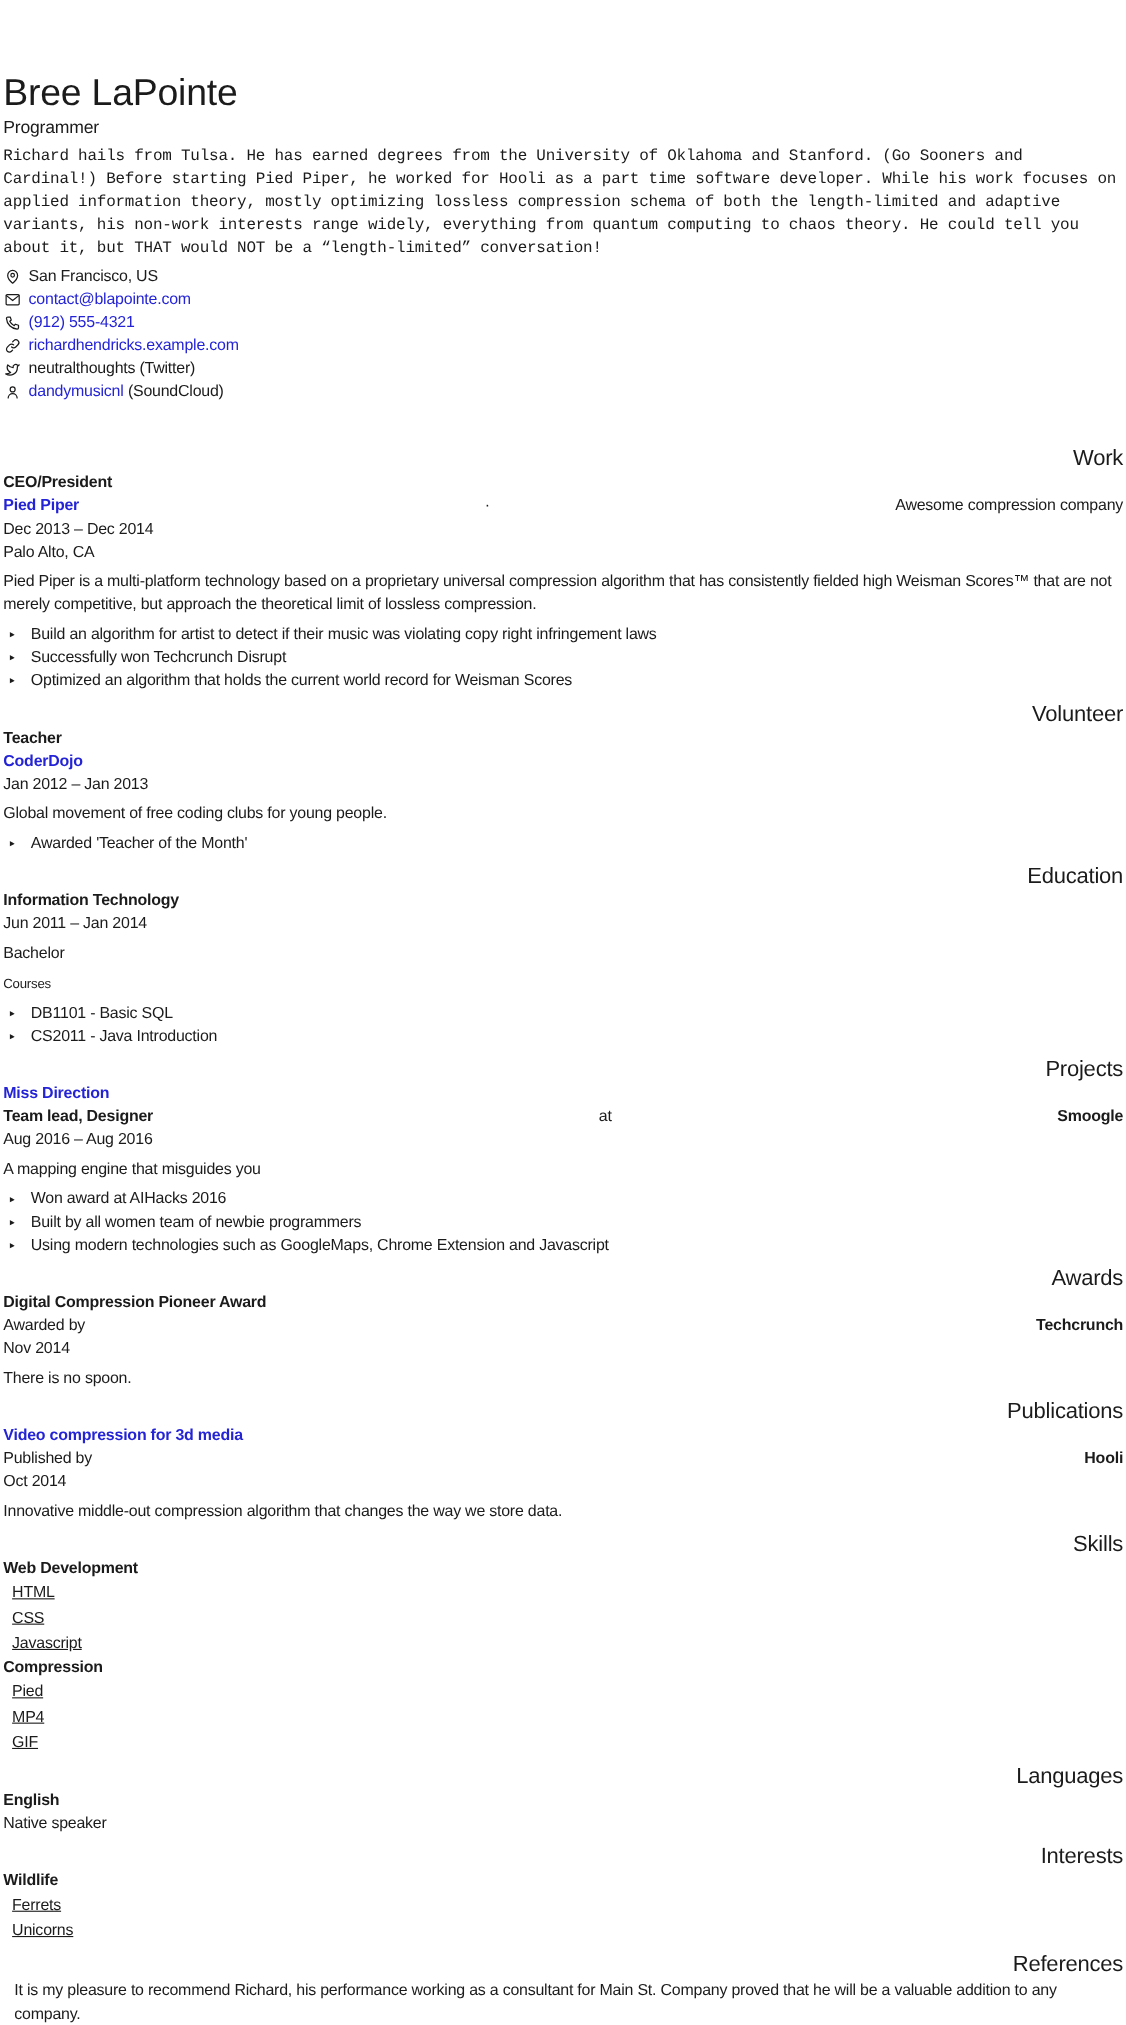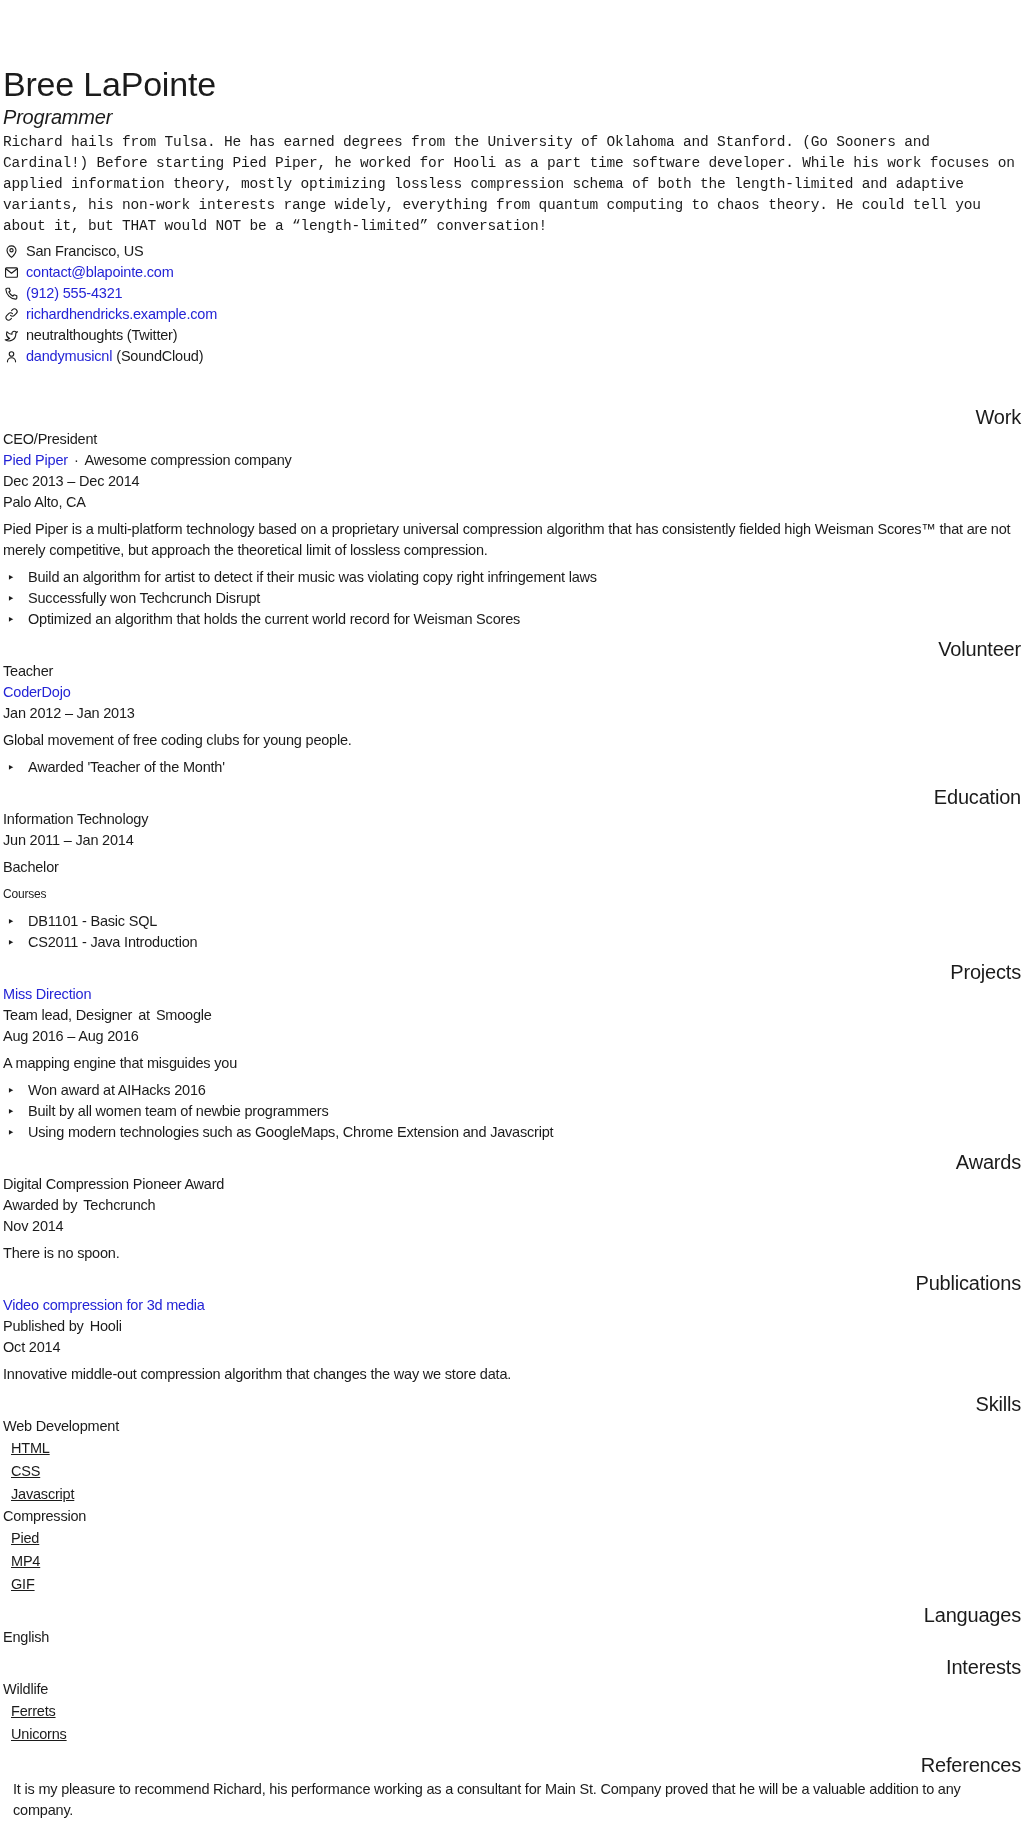--- a/index.html
+++ b/index.html
@@ -10,39 +10,39 @@
     color: var(--text);
     font-family: "Liberation Sans", "DejaVu Sans", sans-serif;
     font-size: 14.5px;
     line-height: 21px;
     letter-spacing: -0.2px;
   }
   .page { width: 1024px; min-height: 1841px; padding: 64px 3px 20px 3px; }
 
   
   h1 { margin: 0; font-size: 34px; font-weight: 400; line-height: 40px; }
-  h2 { margin: 0; font-size: 20px; font-weight: 400; line-height: 26px; font-style: italic; }
+  h2 { margin: 0; font-size: 16px; font-weight: 400; line-height: 26px; }
   .summary { margin: 2px 0 0 0; font-family: Liberation Mono, monospace; }
   .contact { list-style: none; margin: 4px 0 0 0; padding: 0; }
   .contact li { display: flex; align-items: center; height: 21px; }
   .cicon { width: 16px; height: 16px; margin-right: 7px; flex: 0 0 auto; display: inline-flex; align-items: center; justify-content: center; }
   .cicon svg { width: 15px; height: 15px; stroke: var(--text); fill: none; stroke-width: 1.8; stroke-linecap: round; stroke-linejoin: round; }
   header { margin-bottom: 40px; }
 
   a.link { color: var(--link); text-decoration: none; cursor: pointer; }
-  .bold { font-weight: 400; }
+  .bold { font-weight: 700; }
   .suffix { margin-left: 4px; }
 
   
   h3.sec {
     margin: 9px 0 2px 0;
     font-size: 20px; font-weight: 400; line-height: 20px;
     text-align: right;
   }
-  .entry-line { display: flex; align-items: baseline; gap: 6px; line-height: 21px; }
+  .entry-line { display: flex; align-items: baseline; gap: 6px; line-height: 21px; justify-content: space-between; }
   .entry div { line-height: 21px; }
   .p { margin: 6px 0 0 0; }
 
   ul.hl { list-style: none; margin: 6px 0 0 0; padding: 0; }
   ul.hl li { position: relative; padding-left: 25px; line-height: 21px; }
   ul.hl .marker { position: absolute; left: 4px; top: 0; font-size: 13px; }
 
   .small-label { font-size: 12px; line-height: 15px; margin-top: 6px; }
   .mt6 { margin-top: 6px; }
 
@@ -227,20 +227,21 @@
         <li>MP4</li>
         <li>GIF</li>
       </ul>
     </div>
   </section>
 
   <section>
     <h3 class="sec">Languages</h3>
     <div class="entry">
       <div class="bold">English</div>
+      <div>Native speaker</div>
     </div>
   </section>
 
   <section>
     <h3 class="sec">Interests</h3>
     <div class="entry">
       <div class="bold">Wildlife</div>
       <ul class="kw">
         <li>Ferrets</li>
         <li>Unicorns</li>

